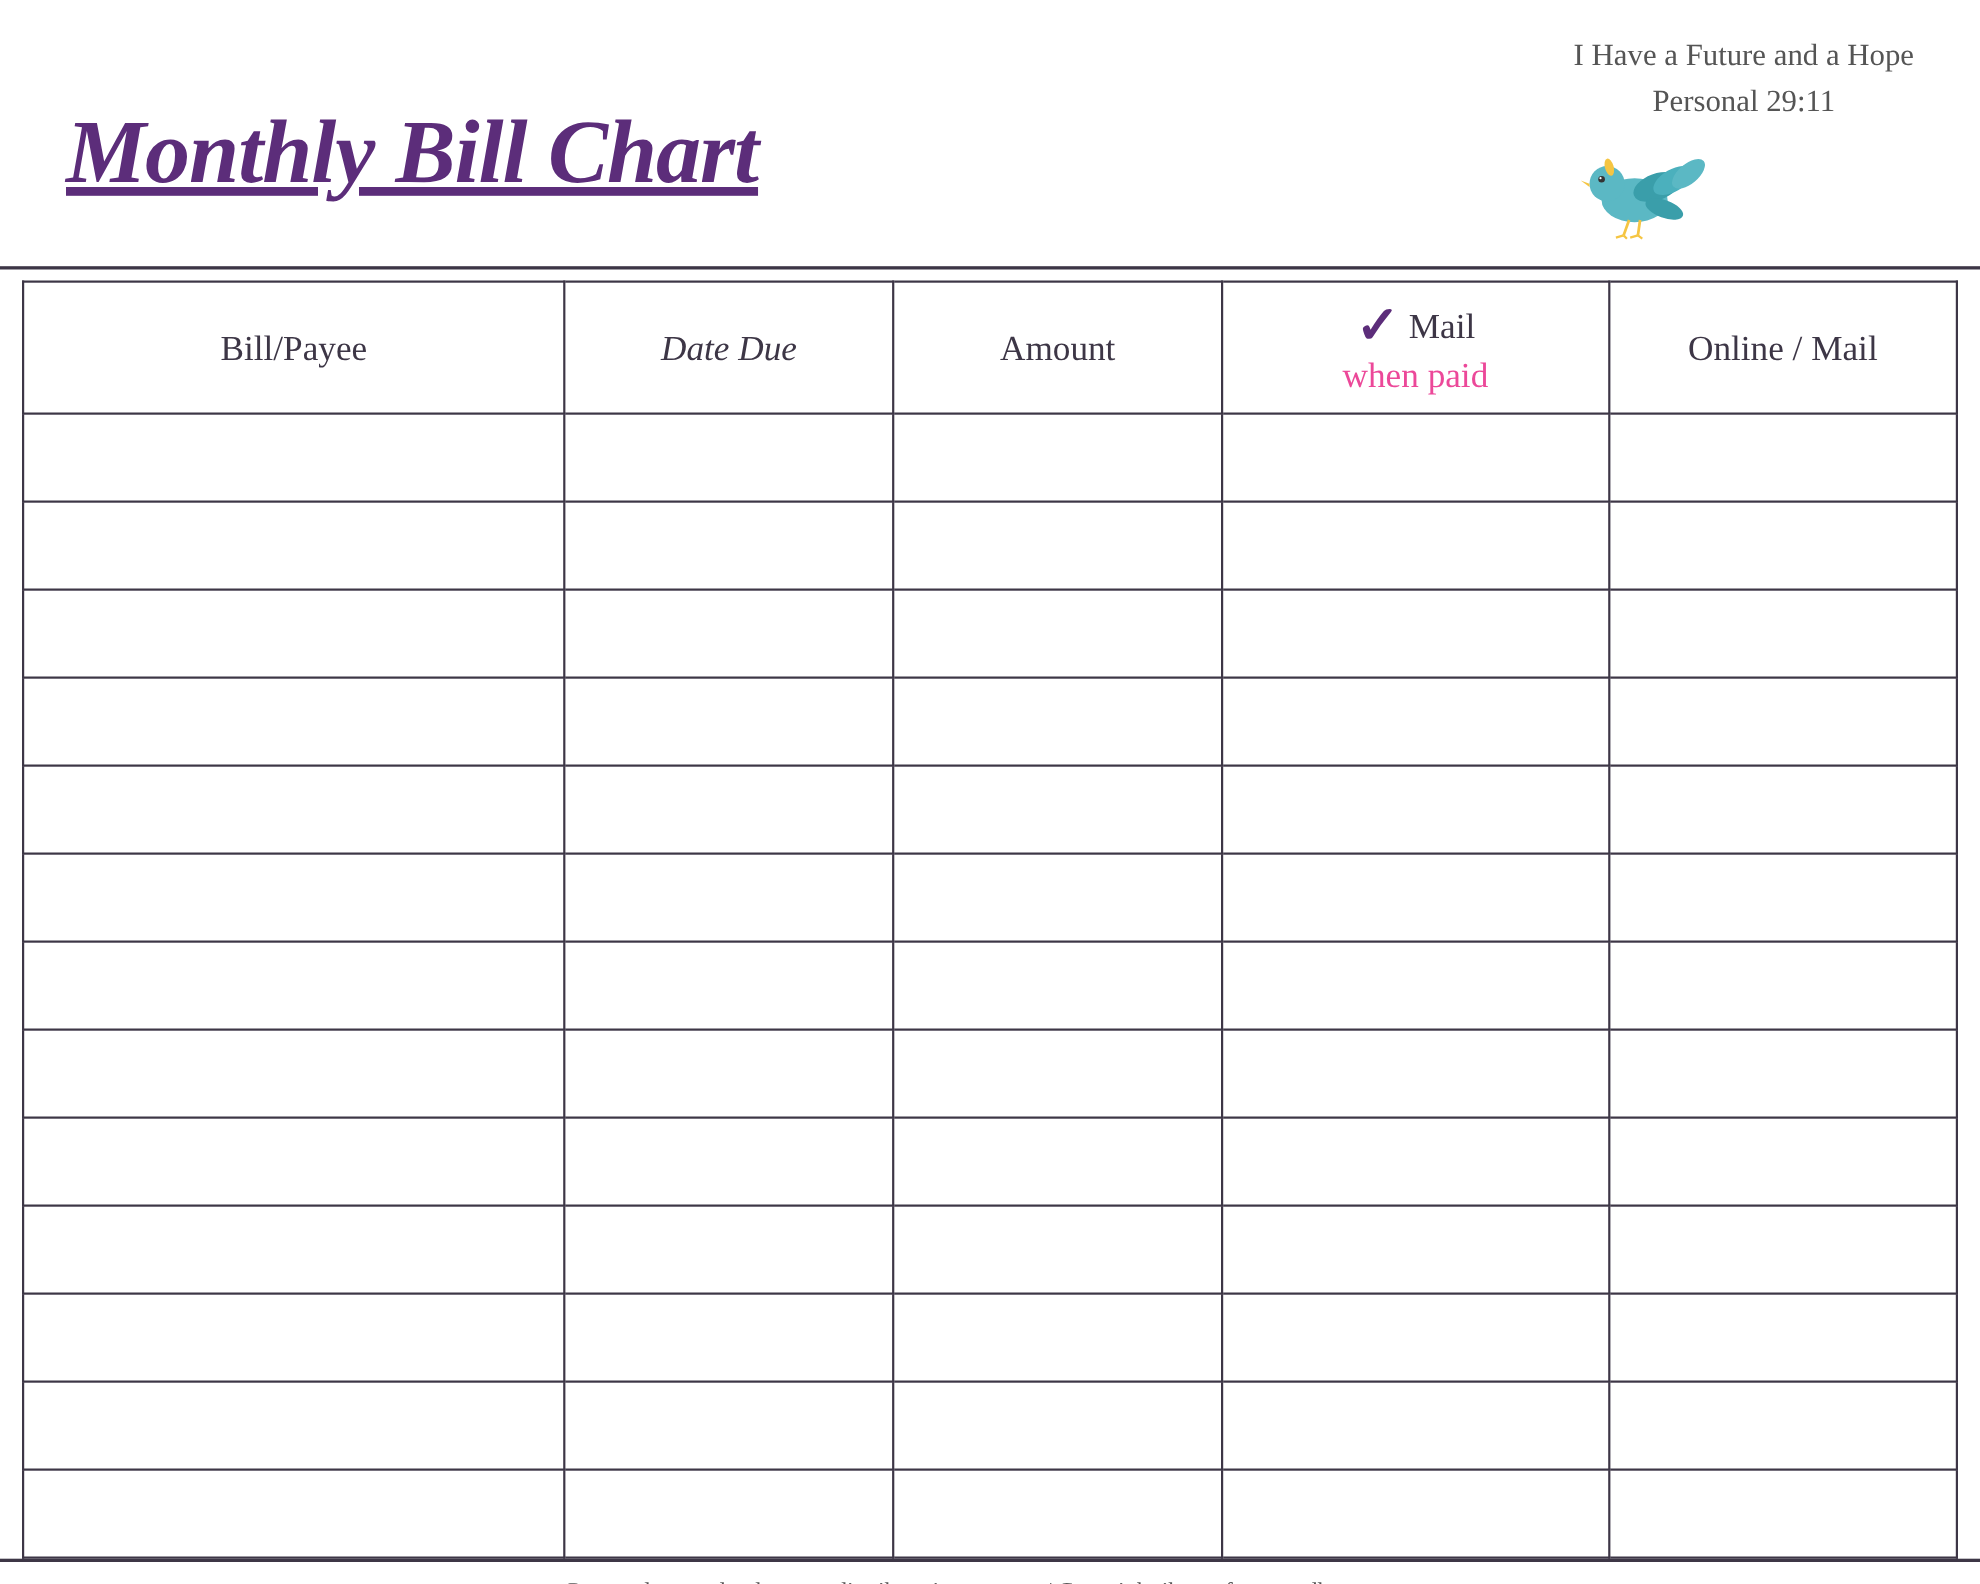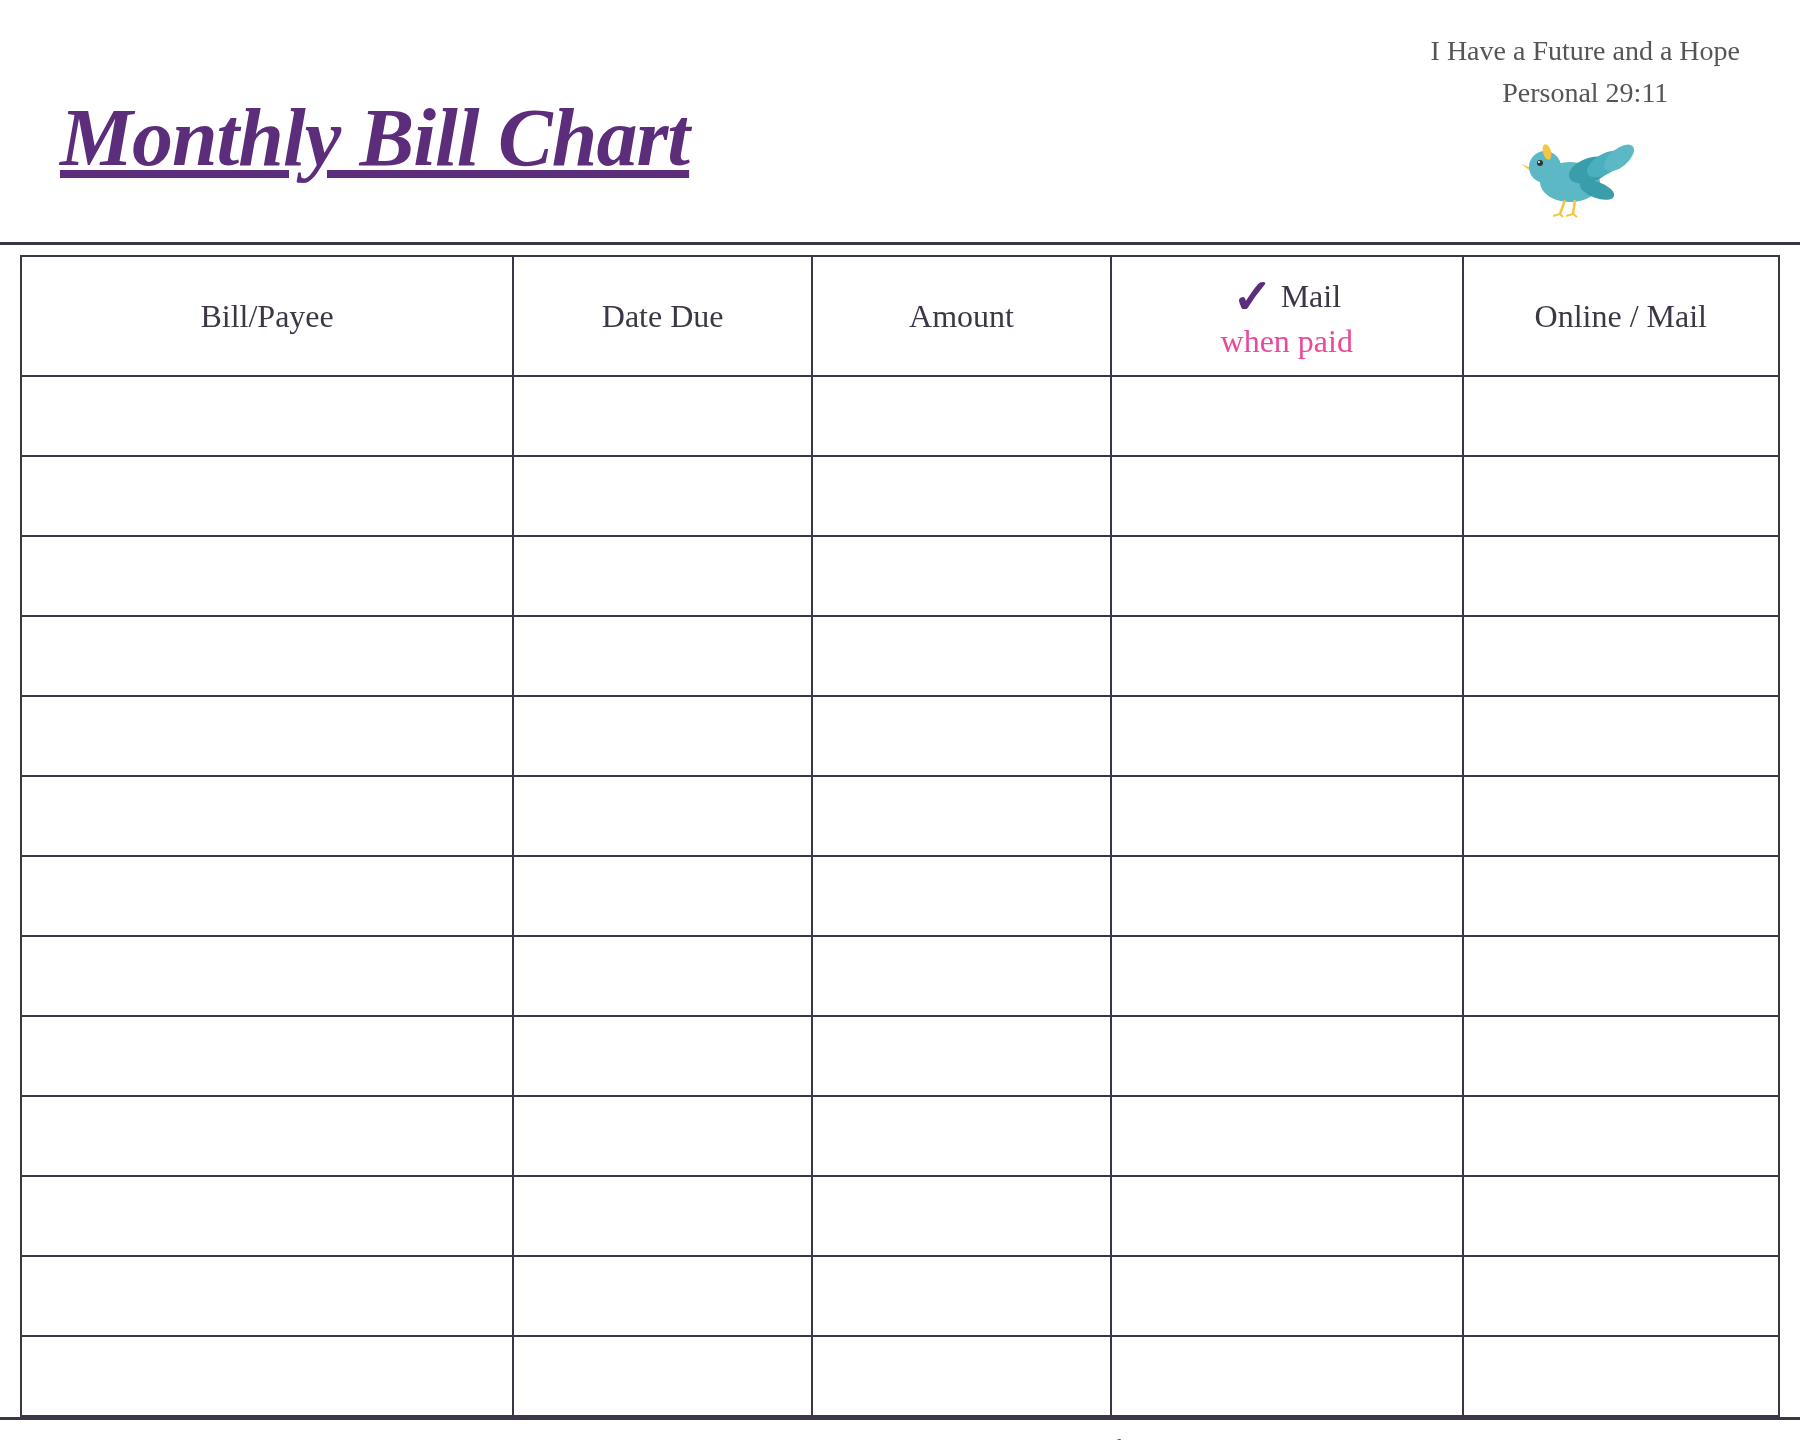--- a/index.html
+++ b/index.html
@@ -49,21 +49,20 @@
       text-decoration: underline;
       text-decoration-color: #5c2d7a;
       line-height: 1;
       letter-spacing: -1px;
       margin-top: 24px;
     }
 
     .header-right {
       display: flex;
       flex-direction: column;
-      align-items: center;
       gap: 8px;
     }
 
     .scripture-block {
       text-align: center;
       font-family: Georgia, serif;
       font-size: 28px;
       color: #555;
       line-height: 1.5;
     }
@@ -100,21 +99,21 @@
       height: 120px;
       font-family: Georgia, 'Times New Roman', serif;
       font-size: 32px;
       color: #3d3646;
       font-weight: normal;
       vertical-align: middle;
     }
 
     
     .col-bill { width: 28%; }
-    .col-date { width: 17%; }
+    .col-date { width: 17%; font-style: italic; }
     .col-amount { width: 17%; }
     .col-check { width: 20%; }
     .col-online { width: 18%; }
 
     .check-header {
       display: flex;
       flex-direction: column;
       align-items: center;
       justify-content: center;
       gap: 2px;

